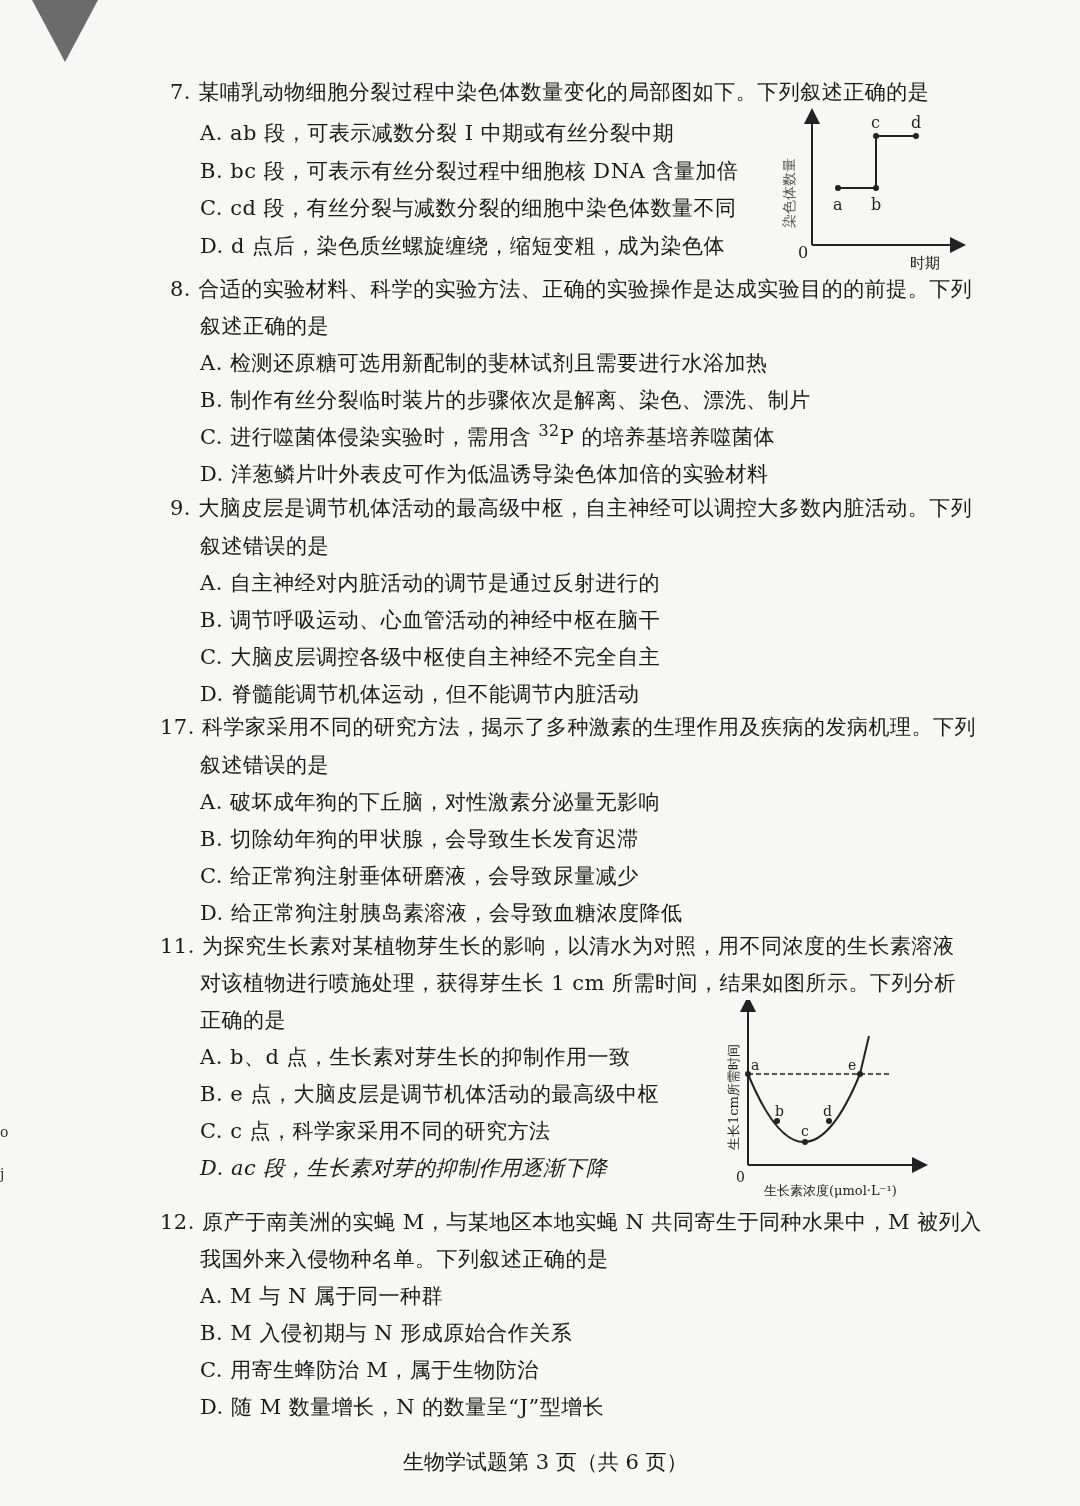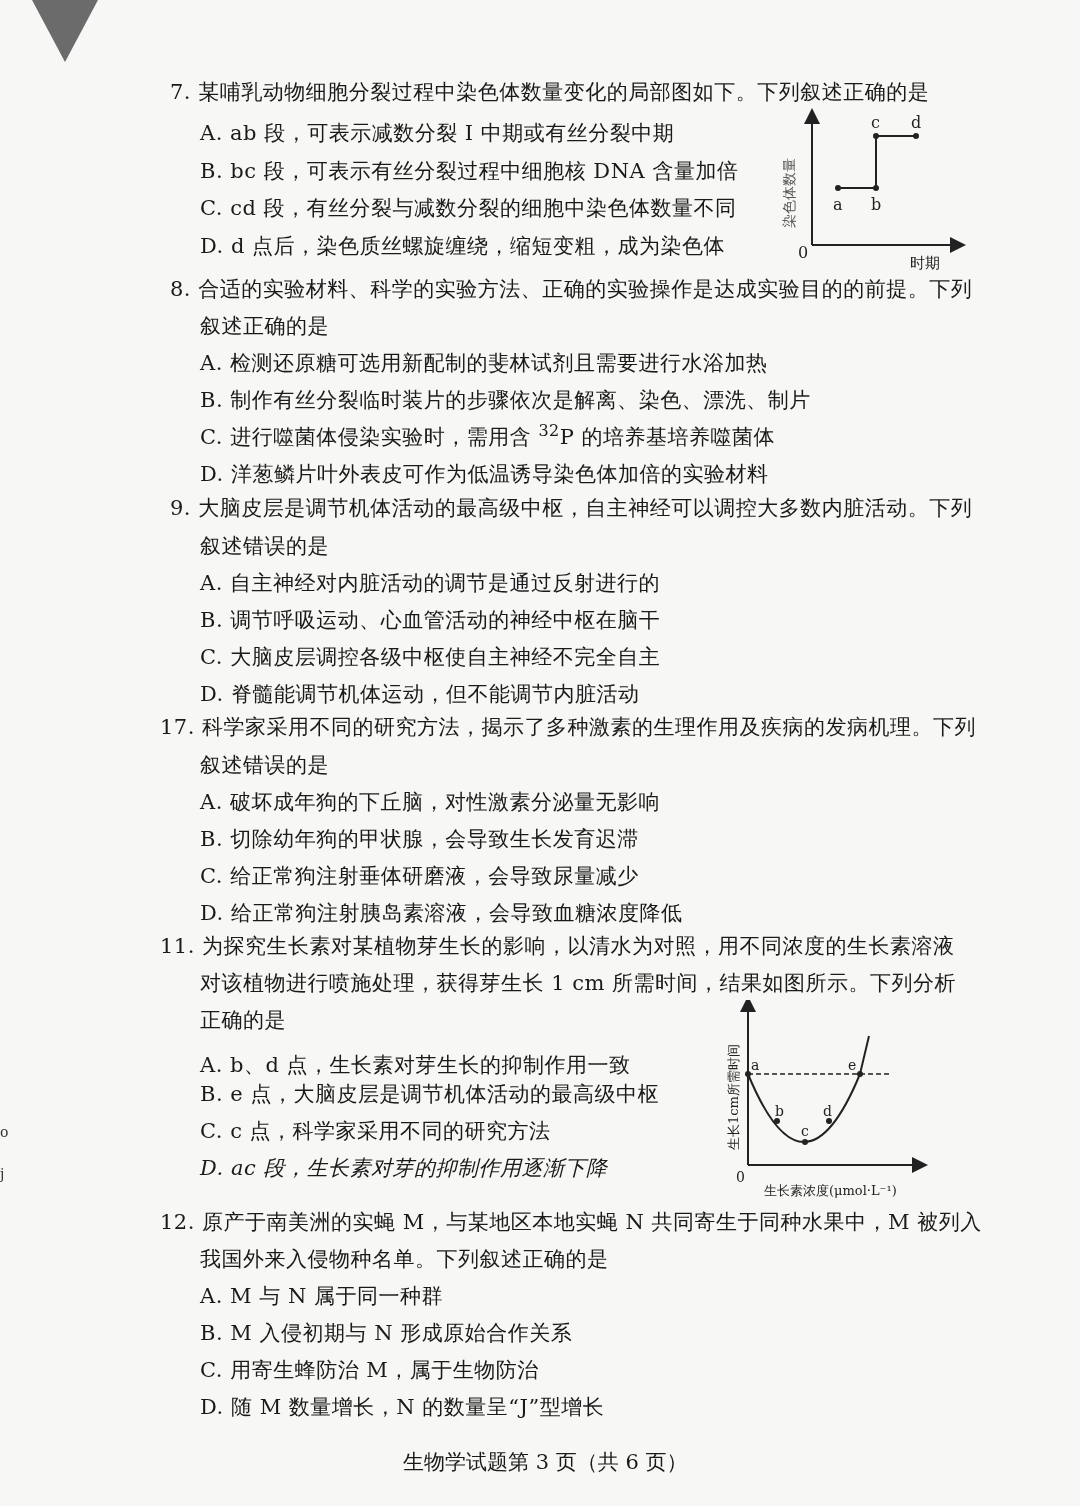--- a/index.html
+++ b/index.html
@@ -77,21 +77,21 @@
 <div class="line" style="left:160px;top:713px;"><span>17.</span> <span>科学家采用不同的研究方法，揭示了多种激素的生理作用及疾病的发病机理。下列</span></div>
 <div class="line" style="left:200px;top:751px;"><span>叙述错误的是</span></div>
 <div class="line" style="left:200px;top:788px;"><span>A.</span> <span>破坏成年狗的下丘脑，对性激素分泌量无影响</span></div>
 <div class="line" style="left:200px;top:825px;"><span>B.</span> <span>切除幼年狗的甲状腺，会导致生长发育迟滞</span></div>
 <div class="line" style="left:200px;top:862px;"><span>C.</span> <span>给正常狗注射垂体研磨液，会导致尿量减少</span></div>
 <div class="line" style="left:200px;top:899px;"><span>D.</span> <span>给正常狗注射胰岛素溶液，会导致血糖浓度降低</span></div>
 
 <div class="line" style="left:160px;top:932px;"><span>11.</span> <span>为探究生长素对某植物芽生长的影响，以清水为对照，用不同浓度的生长素溶液</span></div>
 <div class="line" style="left:200px;top:969px;"><span>对该植物进行喷施处理，获得芽生长 1 cm 所需时间，结果如图所示。下列分析</span></div>
 <div class="line" style="left:200px;top:1006px;"><span>正确的是</span></div>
-<div class="line" style="left:200px;top:1043px;margin-top:8px;"><span>A.</span> <span>b、d 点，生长素对芽生长的抑制作用一致</span></div>
+<div class="line" style="left:200px;top:1043px;"><span>A.</span> <span>b、d 点，生长素对芽生长的抑制作用一致</span></div>
 <div class="line" style="left:200px;top:1080px;"><span>B.</span> <span>e 点，大脑皮层是调节机体活动的最高级中枢</span></div>
 <div class="line" style="left:200px;top:1117px;"><span>C.</span> <span>c 点，科学家采用不同的研究方法</span></div>
 <div class="line" style="left:200px;top:1154px;font-style:italic;"><span>D.</span> <span>ac 段，生长素对芽的抑制作用逐渐下降</span></div>
 
 <div class="figure" style="left:712px;top:1000px;width:230px;height:205px;">
   <svg width="230" height="205" viewBox="0 0 230 205">
     <defs>
         <marker id="arr2" markerWidth="8" markerHeight="8" refX="4" refY="4" orient="auto">
           <path d="M0,0 L8,4 L0,8 z" fill="#222"></path>
         </marker>

